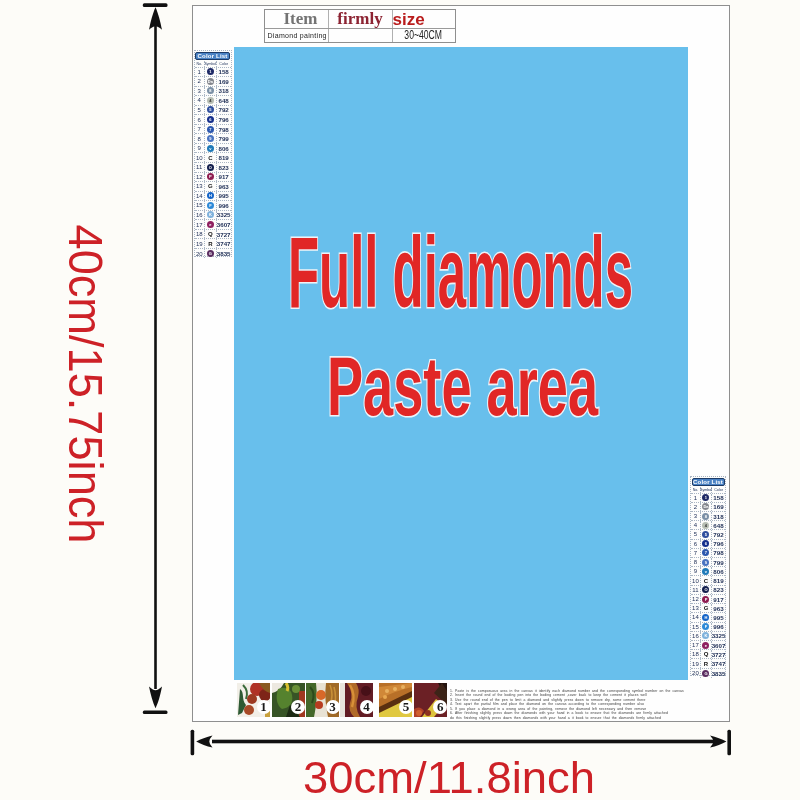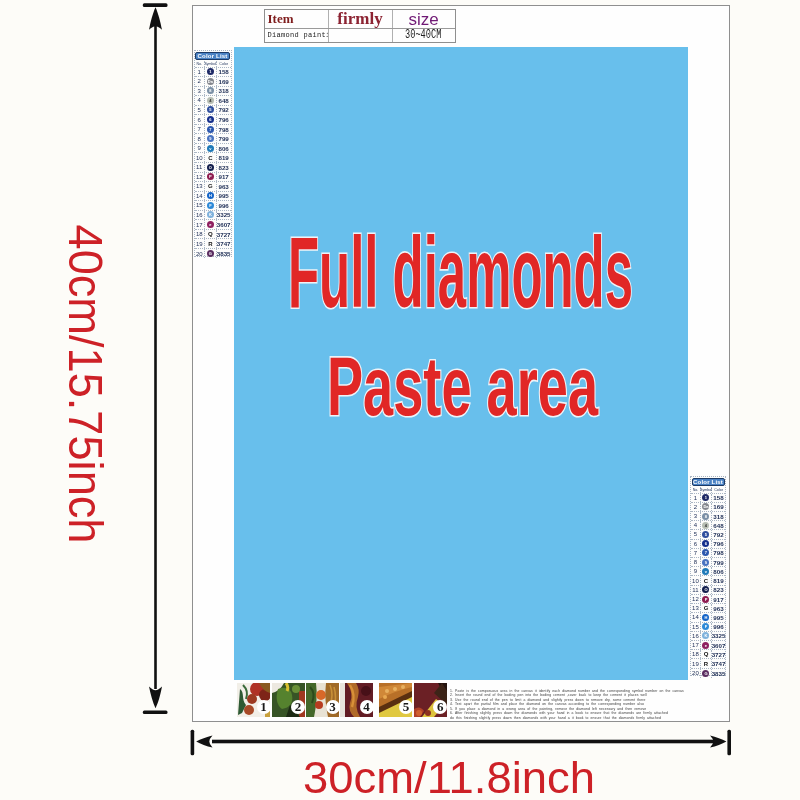--- a/index.html
+++ b/index.html
@@ -30,26 +30,26 @@
 </head>
 <body>
 
 <div class="abs" style="left:192px;top:4.5px;width:538px;height:717.5px;background:#fefefe;border:1px solid #8f8f8f;box-sizing:border-box;"></div>
 
 <div class="abs" style="left:234px;top:47px;width:453.5px;height:633px;background:#68bfec;"></div>
 
 <div class="abs" style="left:263.5px;top:8.5px;width:192px;height:34px;border:1px solid #8f8f8f;box-sizing:border-box;background:#fefefe;">
 
   <div style="display:flex;height:19.5px;border-bottom:1px solid #9a9a9a;box-sizing:border-box;">
-    <div style="width:64px;border-right:1px solid #b0b0b0;box-sizing:border-box;font-family:'Liberation Serif',serif;font-weight:bold;font-size:13px;color:#7f1d1d;padding-left:3px;line-height:18px;">Item</div>
+    <div style="width:64px;border-right:1px solid #b0b0b0;box-sizing:border-box;font-family:'Liberation Serif',serif;font-weight:bold;font-size:17px;color:#737373;padding-left:19px;line-height:18px;">Item</div>
     <div style="width:64px;border-right:1px solid #b0b0b0;box-sizing:border-box;font-family:'Liberation Serif',serif;font-weight:bold;font-size:17px;color:#8c2332;text-align:center;line-height:18px;">firmly</div>
-    <div style="flex:1;font-weight:normal;font-size:17px;color:#701a75;text-align:center;line-height:19px;">size</div>
-  </div>
-
-  <div style="display:flex;height:13px;font-family:Liberation Mono, monospace;">
+    <div style="flex:1;font-weight:bold;font-size:17px;color:#b91c1c;text-align:left;line-height:19px;">size</div>
+  </div>
+
+  <div style="display:flex;height:13px;">
     <div style="width:64px;border-right:1px solid #b0b0b0;box-sizing:border-box;font-size:7px;color:#222;letter-spacing:0.3px;padding-left:3px;line-height:13px;white-space:nowrap;overflow:hidden;">Diamond painting</div>
     <div style="width:64px;border-right:1px solid #b0b0b0;box-sizing:border-box;"></div>
     <div style="flex:1;font-size:12px;color:#222;text-align:center;line-height:13px;"><span style="display:inline-block;transform:scaleX(0.72);transform-origin:50% 50%;">30~40CM</span></div>
   </div>
 </div>
 
 <svg class="abs" style="left:0;top:0;" width="800" height="800" viewBox="0 0 800 800">
 
   <text x="288" y="307" font-family="Liberation Sans" font-size="100" font-weight="bold" fill="#e12726" textLength="345" lengthAdjust="spacingAndGlyphs" stroke="#eef3f8" stroke-width="3.2" paint-order="stroke">Full diamonds</text>
 

